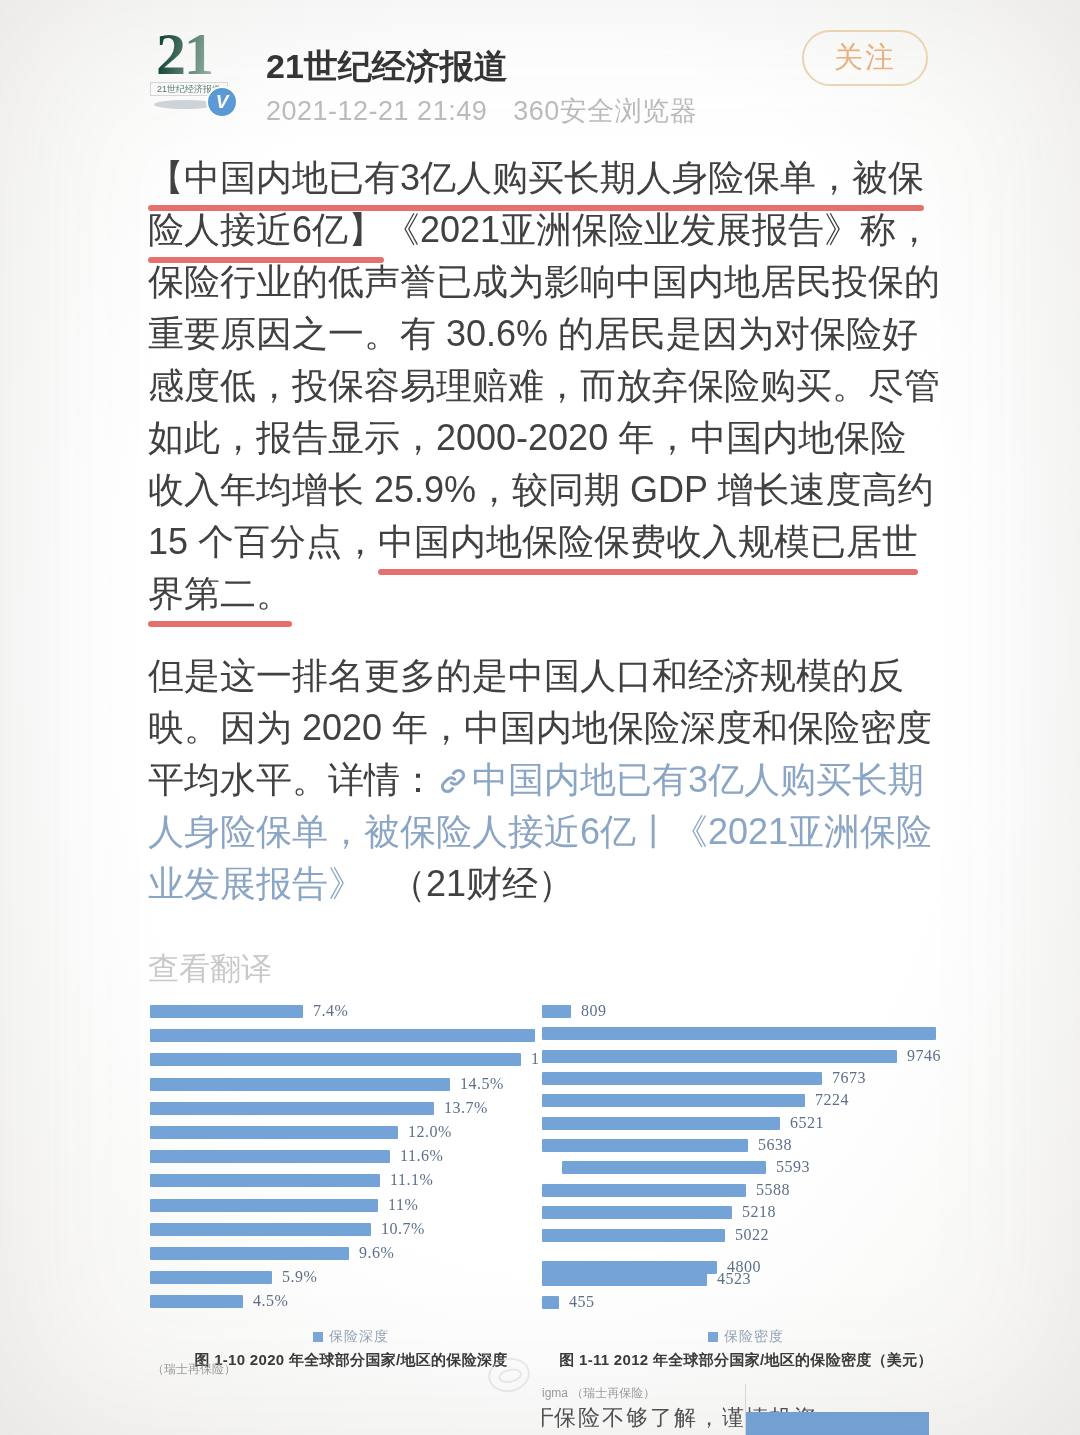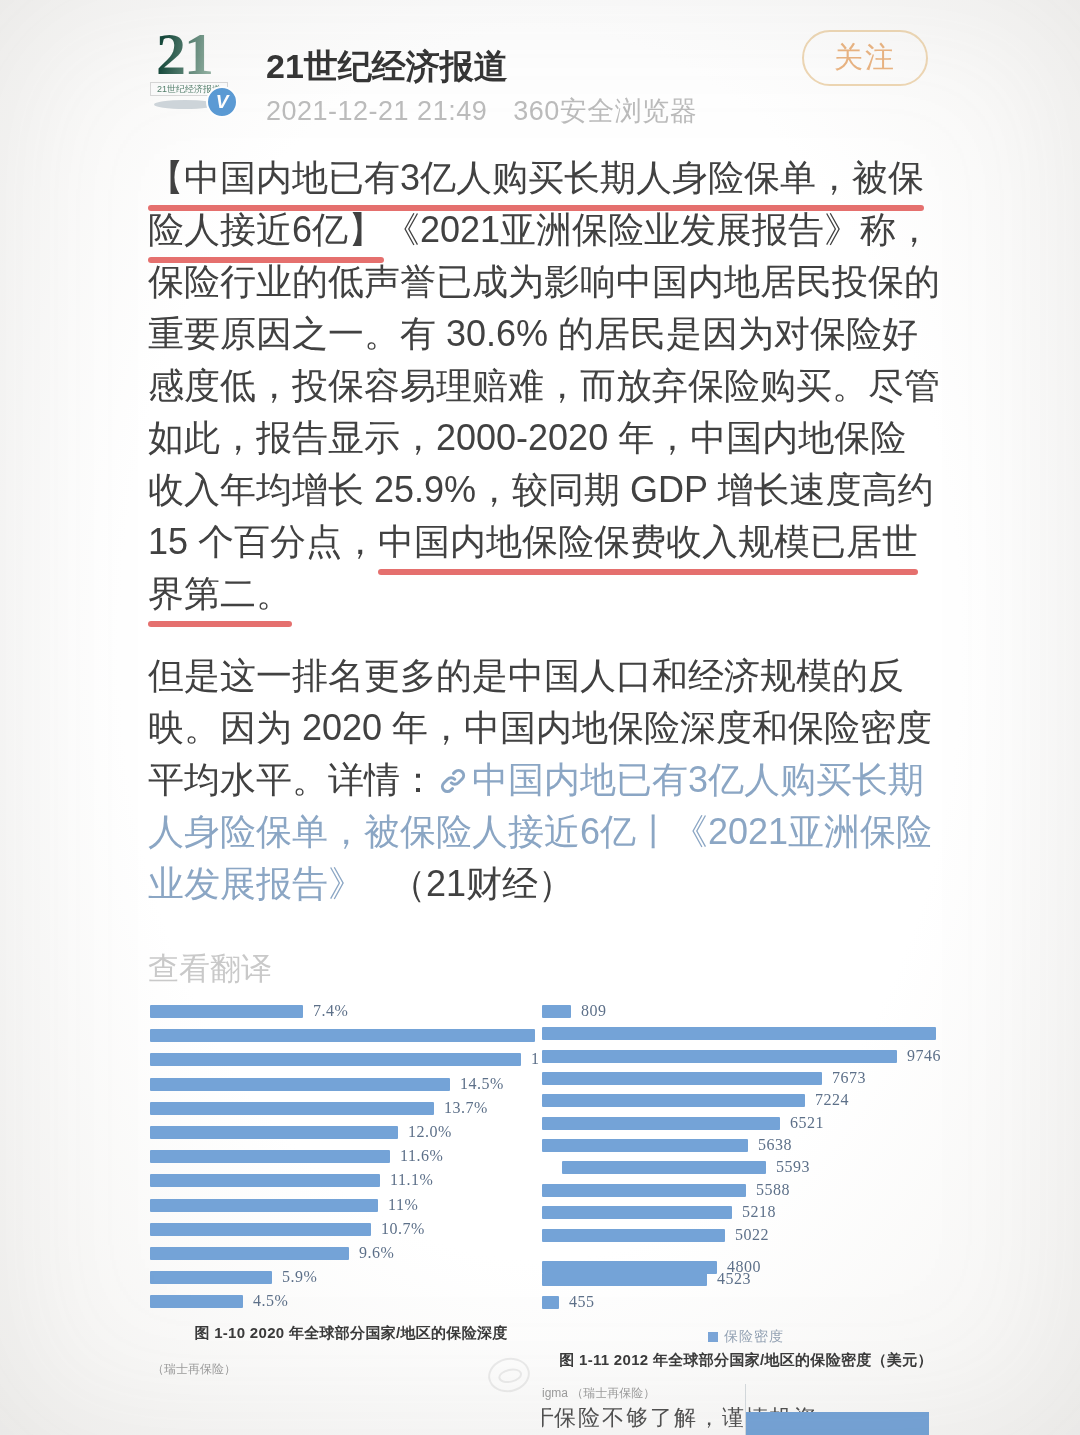--- a/index.html
+++ b/index.html
@@ -187,20 +187,24 @@
         </div>
         <div class="bar-row" style="top: 266px;">
           <div class="hbar" style="width: 122px; height: 13px;"></div>
           <span class="bar-label">5.9%</span>
         </div>
         <div class="bar-row" style="top: 290px;">
           <div class="hbar" style="width: 93px; height: 13px;"></div>
           <span class="bar-label">4.5%</span>
         </div>
       </div>
+    <div class="chart-legend">
+      <span class="legend-square"></span>
+      <span class="legend-label">保险深度</span>
+    </div>
     <div class="chart-caption">图 1-10 2020 年全球部分国家/地区的保险深度</div>
     <div class="chart-source src-left">（瑞士再保险）</div>
   </div>
 
   <div class="chart" style="left:542px; width:408px;">
     <div class="rows">
         <div class="bar-row" style="top: 0px;">
           <div class="hbar" style="width: 29px; height: 13px;"></div>
           <span class="bar-label">809</span>
         </div>

